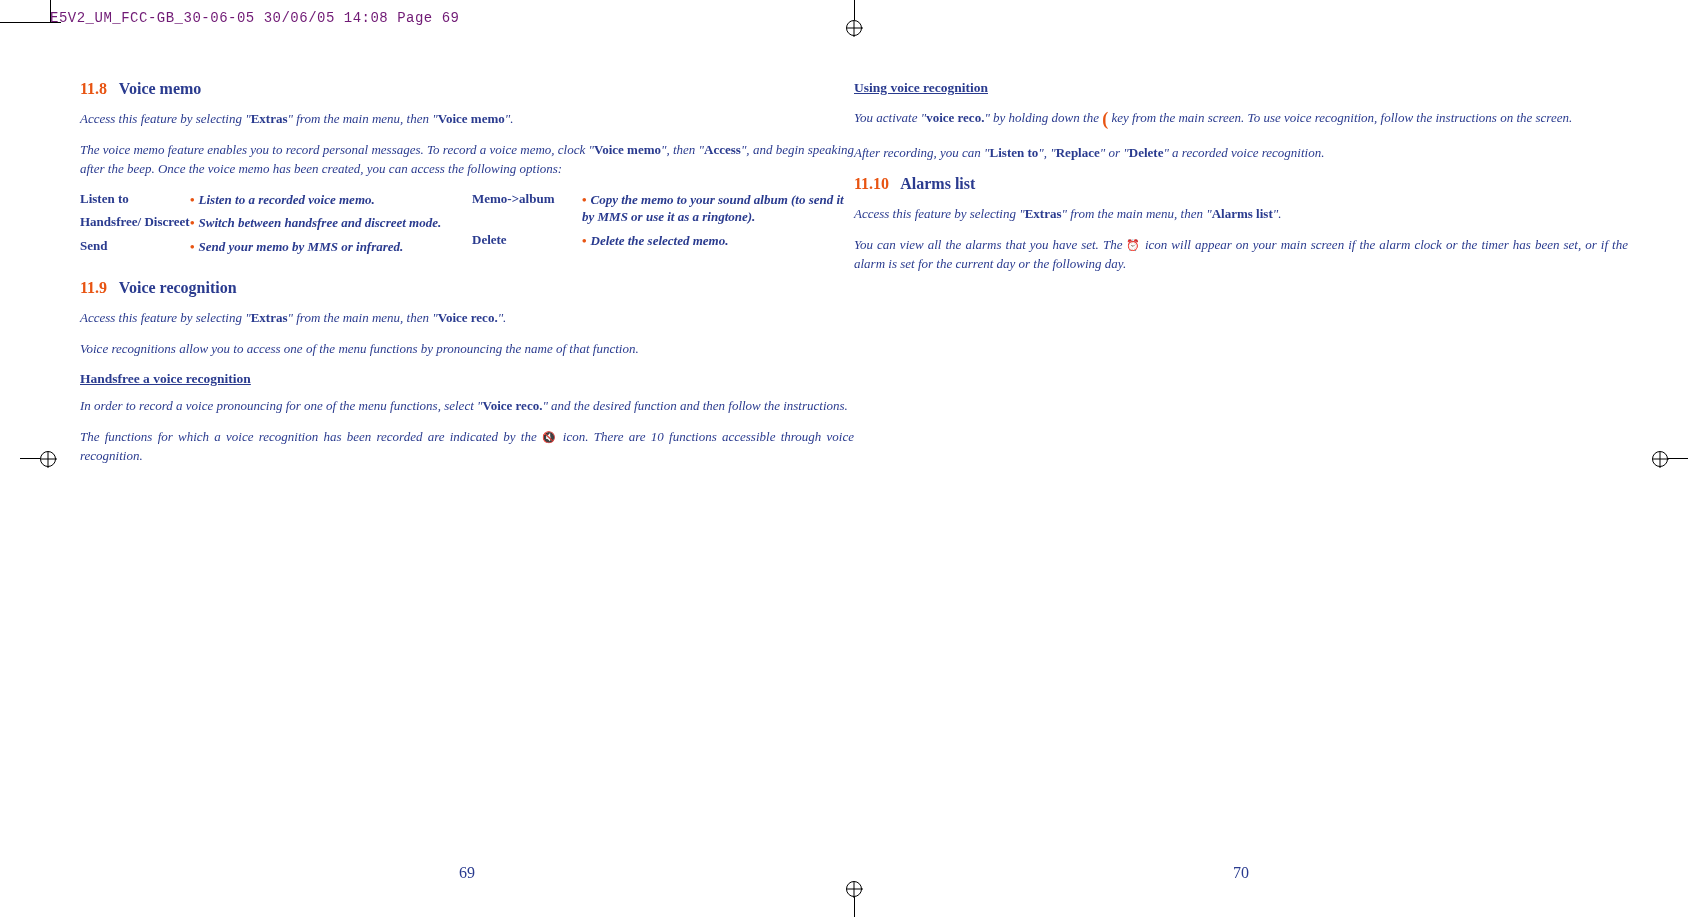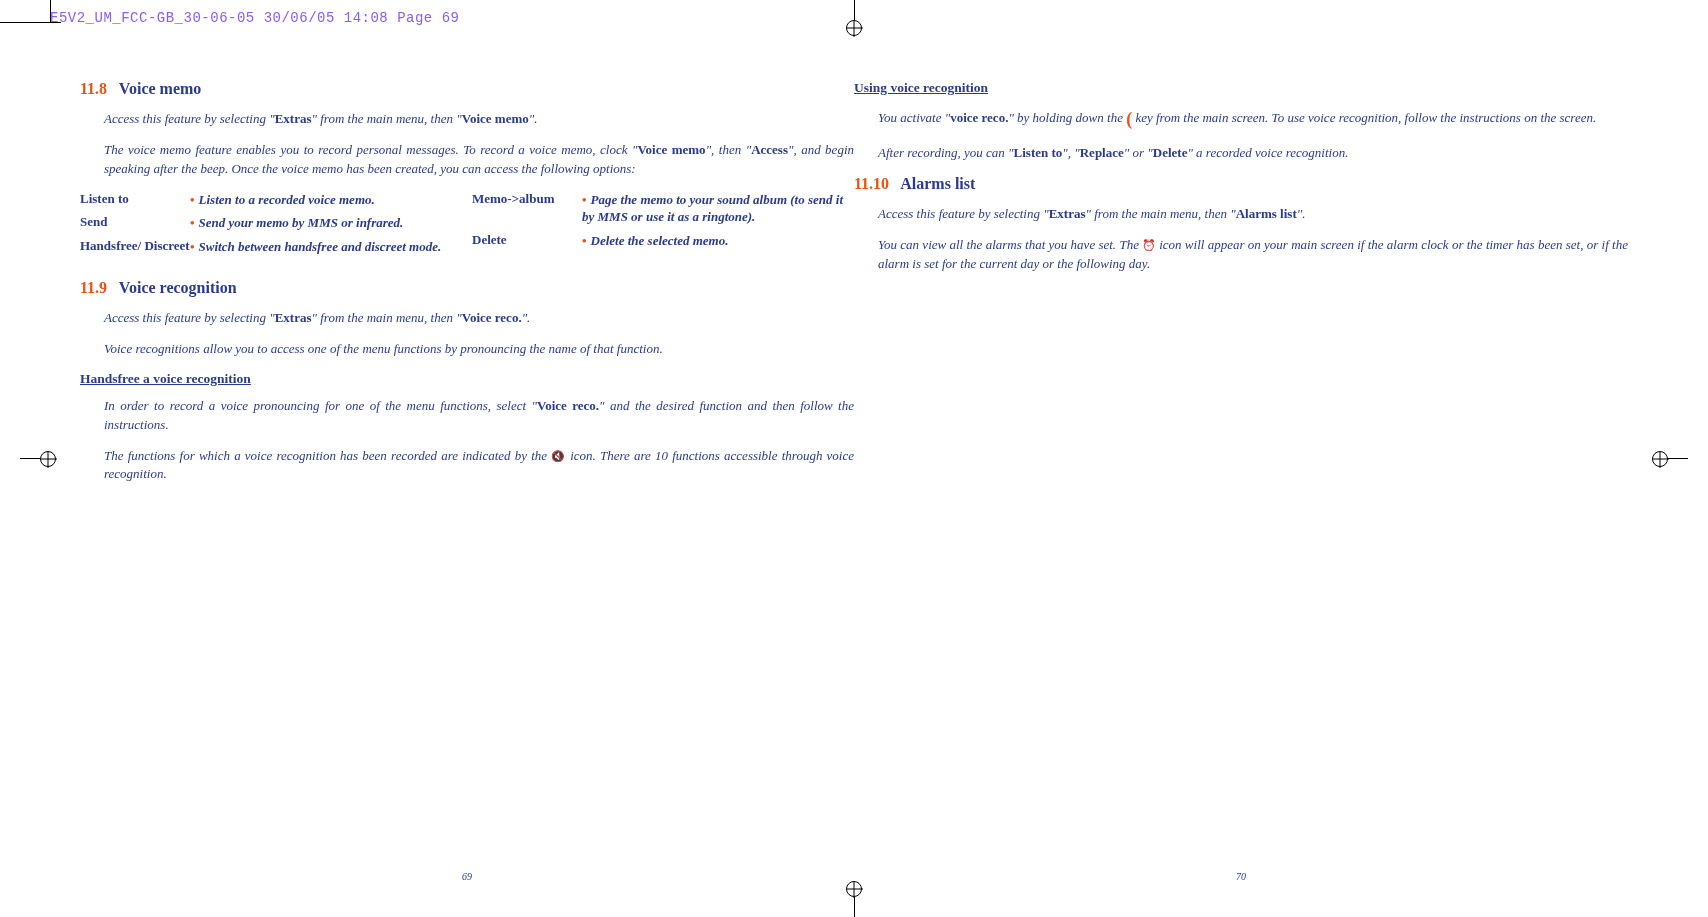--- a/index.html
+++ b/index.html
@@ -11,21 +11,21 @@
     width: 1708px;
     height: 917px;
     position: relative;
   }
   .header-bar {
     position: absolute;
     top: 10px;
     left: 50px;
     font-family: 'Courier New', monospace;
     font-size: 14px;
-    color: #8b5cf6;
+    color: #701a75;
     letter-spacing: 0.5px;
   }
   .crop-top { position: absolute; top: 0; left: 50%; transform: translateX(-50%); }
   .crop-bottom { position: absolute; bottom: 0; left: 50%; transform: translateX(-50%); }
   .crop-left { position: absolute; top: 50%; left: 20px; transform: translateY(-50%); }
   .crop-right { position: absolute; top: 50%; right: 20px; transform: translateY(-50%); }
   .crop-v { display: flex; flex-direction: column; align-items: center; }
   .crop-h { display: flex; flex-direction: row; align-items: center; }
   .crop-circle { width: 16px; height: 16px; border: 1px solid #000; border-radius: 50%; position: relative; }
   .crop-circle::before, .crop-circle::after { content:''; position:absolute; background:#000; }
@@ -41,30 +41,30 @@
     top: 80px;
     left: 80px;
     right: 80px;
     bottom: 60px;
     display: flex;
   }
   .page { flex: 1; position: relative; }
   .section-title { font-weight: bold; font-size: 16px; margin-bottom: 12px; }
   .section-num { color: #e85412; margin-right: 8px; }
   .section-name { color: #2a3b8f; }
-  .body-text { color: #2a3b8f; font-style: italic; line-height: 1.45; margin-bottom: 12px; text-align: justify; margin-left: 24px; }
+  .body-text { color: #2a3b8f; font-style: italic; line-height: 1.45; margin-bottom: 12px; text-align: justify; }
   .bold { font-weight: bold; font-style: normal; }
   .options { display: flex; gap: 10px; margin-bottom: 18px; }
   .opt-col { flex: 1; }
   .opt-row { display: flex; margin-bottom: 6px; }
   .opt-label { font-weight: bold; font-style: normal; color:#2a3b8f; width: 110px; flex-shrink:0; }
   .opt-desc { flex: 1; font-style: italic; line-height:1.35;font-weight:bold; }
   .bullet { color: #e85412; font-style: normal; margin-right: 4px; }
   .sub-heading { font-weight: bold; font-style: normal; color:#2a3b8f; margin-bottom:10px; font-size:13.5px;text-decoration:underline;}
-  .page-num { position: absolute; bottom: -25px; left: 50%; transform: translateX(-50%); font-style: italic; font-size:10px;}
+  .page-num { position: absolute; bottom: -25px; left: 50%; transform: translateX(-50%); font-size:16px;}
   .key-icon { color:#e85412; font-weight:bold; font-style:normal; font-size:18px; vertical-align:middle;}
   .small-icon { font-style:normal; font-size:11px; vertical-align:middle;}
 </style>
 </head>
 <body>
 
 <div class="vline"></div>
 <div class="hline"></div>
 <div class="header-bar">E5V2_UM_FCC-GB_30-06-05  30/06/05  14:08  Page 69</div>
 
@@ -99,32 +99,32 @@
       <span>The voice memo feature enables you to record personal messages. To record a voice memo, clock "</span><span class="bold">Voice memo</span><span>", then "</span><span class="bold">Access</span><span>", and begin speaking after the beep. Once the voice memo has been created, you can access the following options:</span>
     </p>
 
     <div class="options">
       <div class="opt-col">
         <div class="opt-row">
             <div class="opt-label">Listen to</div>
             <div class="opt-desc"><span class="bullet">•</span><span>Listen to a recorded voice memo.</span></div>
           </div>
         <div class="opt-row">
+            <div class="opt-label">Handsfree/ Discreet</div>
+            <div class="opt-desc"><span class="bullet">•</span><span>Switch between handsfree and discreet mode.</span></div>
+          </div>
+        <div class="opt-row">
             <div class="opt-label">Send</div>
             <div class="opt-desc"><span class="bullet">•</span><span>Send your memo by MMS or infrared.</span></div>
-          </div>
-        <div class="opt-row">
-            <div class="opt-label">Handsfree/ Discreet</div>
-            <div class="opt-desc"><span class="bullet">•</span><span>Switch between handsfree and discreet mode.</span></div>
           </div>
       </div>
       <div class="opt-col">
         <div class="opt-row">
             <div class="opt-label">Memo-&gt;album</div>
-            <div class="opt-desc"><span class="bullet">•</span><span>Page the memo to your sound album (to send it by MMS or use it as a ringtone).</span></div>
+            <div class="opt-desc"><span class="bullet">•</span><span>Copy the memo to your sound album (to send it by MMS or use it as a ringtone).</span></div>
           </div>
         <div class="opt-row">
             <div class="opt-label">Delete</div>
             <div class="opt-desc"><span class="bullet">•</span><span>Delete the selected memo.</span></div>
           </div>
       </div>
     </div>
 
     <div class="section-title">
       <span class="section-num">11.9</span>

